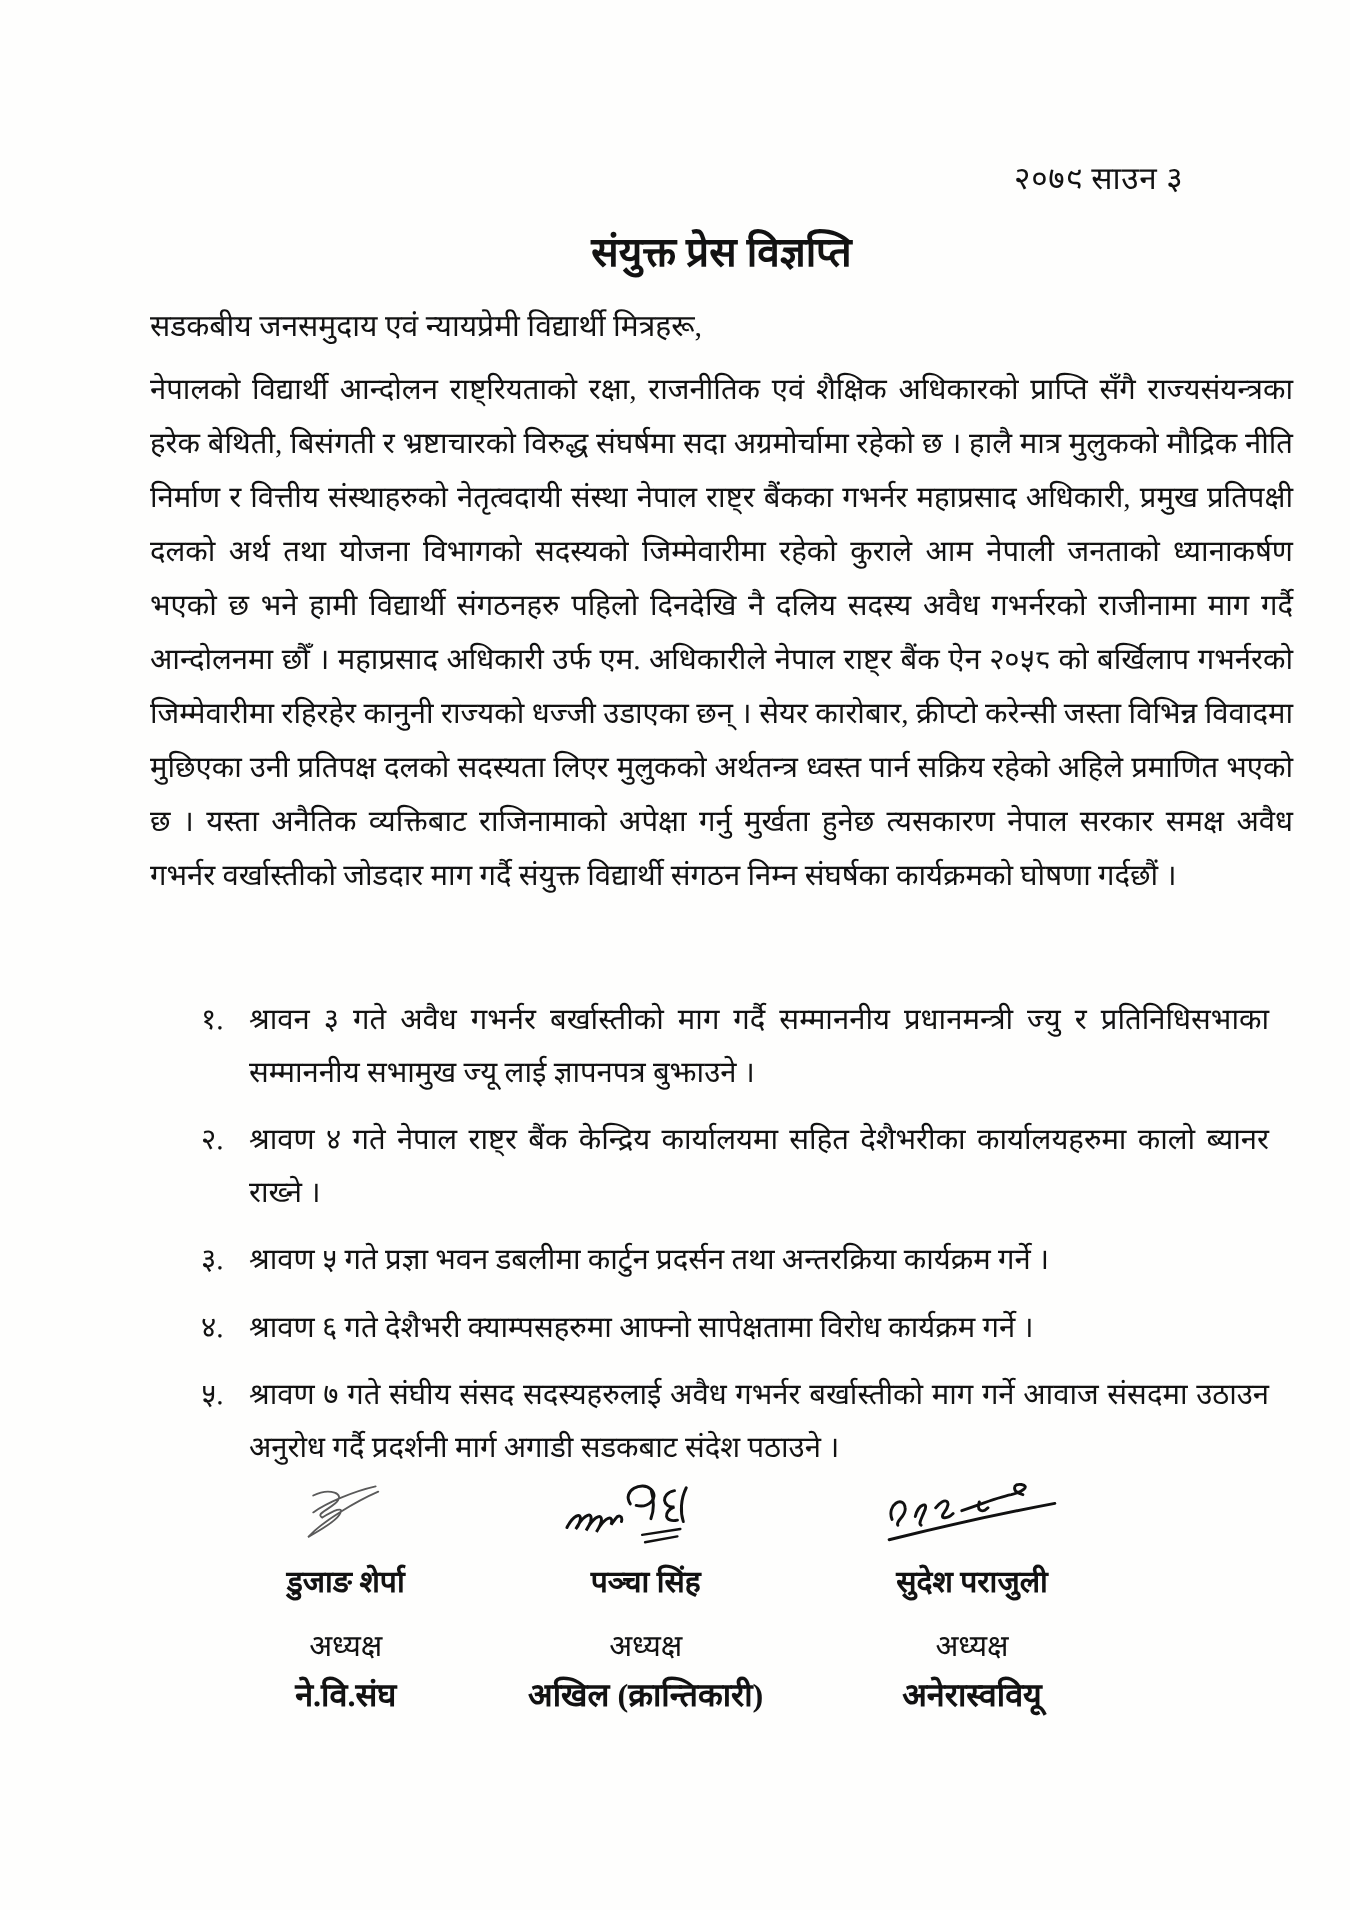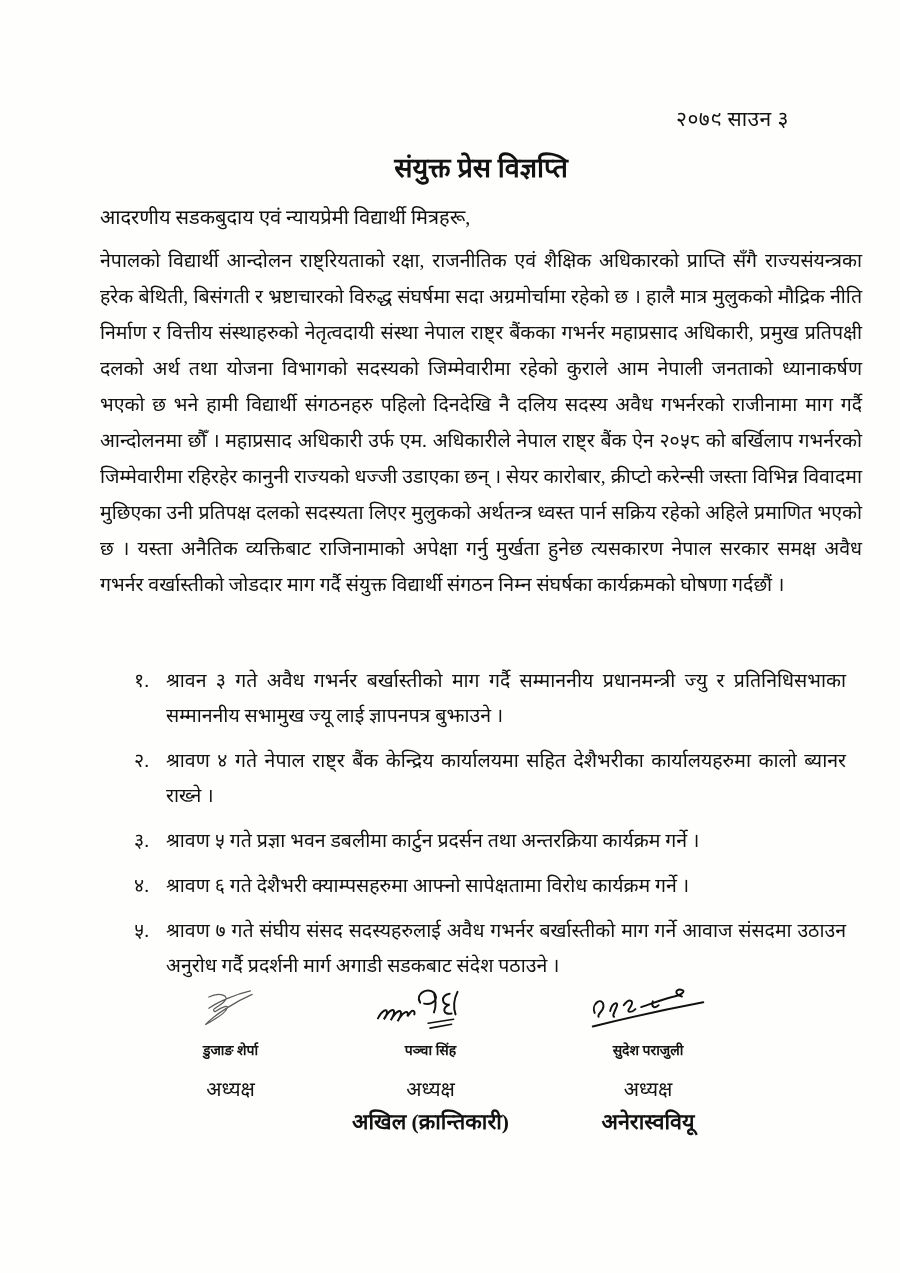--- a/index.html
+++ b/index.html
@@ -76,34 +76,34 @@
     left: 148px;
     width: 600px;
     display: flex;
     justify-content: space-between;
   }
   .sig-col { text-align: center; }
   .sig-col-1 { width: 165px; }
   .sig-col-2 { width: 190px; }
   .sig-col-3 { width: 200px; }
   .sig-art { height: 58px; display: flex; align-items: flex-end; justify-content: center; }
-  .sig-name { font-size: 14px; font-weight: bold; margin-top: 4px; white-space: nowrap; }
+  .sig-name { font-size: 20px; font-weight: bold; margin-top: 4px; white-space: nowrap; }
   .sig-role { font-size: 20px; margin-top: 16px; }
   .sig-org  { font-size: 21.5px; font-weight: bold; margin-top: 4px; white-space: nowrap; }
 </style>
 </head>
 <body>
 
 <div class="page">
 
   <div class="date">२०७९ साउन ३</div>
 
   <div class="title">संयुक्त प्रेस विज्ञप्ति</div>
 
-  <div class="salutation">आदरणीय सडकबुदाय एवं न्यायप्रेमी विद्यार्थी मित्रहरू,</div>
+  <div class="salutation">सडकबीय जनसमुदाय एवं न्यायप्रेमी विद्यार्थी मित्रहरू,</div>
 
   <div class="body-par">नेपालको विद्यार्थी आन्दोलन राष्ट्रियताको रक्षा, राजनीतिक एवं शैक्षिक अधिकारको प्राप्ति सँगै राज्यसंयन्त्रका हरेक बेथिती, बिसंगती र भ्रष्टाचारको विरुद्ध संघर्षमा सदा अग्रमोर्चामा रहेको छ । हालै मात्र मुलुकको मौद्रिक नीति निर्माण र वित्तीय संस्थाहरुको नेतृत्वदायी संस्था नेपाल राष्ट्र बैंकका गभर्नर महाप्रसाद अधिकारी, प्रमुख प्रतिपक्षी दलको अर्थ तथा योजना विभागको सदस्यको जिम्मेवारीमा रहेको कुराले आम नेपाली जनताको ध्यानाकर्षण भएको छ भने हामी विद्यार्थी संगठनहरु पहिलो दिनदेखि नै दलिय सदस्य अवैध गभर्नरको राजीनामा माग गर्दै आन्दोलनमा छौँ । महाप्रसाद अधिकारी उर्फ एम. अधिकारीले नेपाल राष्ट्र बैंक ऐन २०५८ को बर्खिलाप गभर्नरको जिम्मेवारीमा रहिरहेर कानुनी राज्यको धज्जी उडाएका छन् । सेयर कारोबार, क्रीप्टो करेन्सी जस्ता विभिन्न विवादमा मुछिएका उनी प्रतिपक्ष दलको सदस्यता लिएर मुलुकको अर्थतन्त्र ध्वस्त पार्न सक्रिय रहेको अहिले प्रमाणित भएको छ । यस्ता अनैतिक व्यक्तिबाट राजिनामाको अपेक्षा गर्नु मुर्खता हुनेछ त्यसकारण नेपाल सरकार समक्ष अवैध गभर्नर वर्खास्तीको जोडदार माग गर्दै संयुक्त विद्यार्थी संगठन निम्न संघर्षका कार्यक्रमको घोषणा गर्दछौं ।</div>
 
   <div class="num-list">
     <div class="list-item">
       <span class="list-num">१.</span>
       <span class="list-text">श्रावन ३ गते अवैध गभर्नर बर्खास्तीको माग गर्दै सम्माननीय प्रधानमन्त्री ज्यु र प्रतिनिधिसभाका सम्माननीय सभामुख ज्यू लाई ज्ञापनपत्र बुझाउने ।</span>
     </div>
     <div class="list-item">
       <span class="list-num">२.</span>
@@ -126,20 +126,21 @@
   <div class="sig-row">
 
     <div class="sig-col sig-col-1">
       <div class="sig-art">
         <svg width="105" height="52" viewBox="0 0 110 60" aria-hidden="true">
           <path d="M78 8 C60 12 40 21 30 28 M30 15 C42 9 56 13 47 21 C40 27 32 29 37 32 C45 27 55 22 50 30 C46 36 36 41 26 47 C38 34 64 19 80 12" stroke="#5a5a5a" stroke-width="1.4" fill="none" stroke-linecap="round"></path>
         </svg>
       </div>
       <div class="sig-name">डुजाङ शेर्पा</div>
       <div class="sig-role">अध्यक्ष</div>
+      <div class="sig-org">ने.वि.संघ</div>
     </div>
 
     <div class="sig-col sig-col-2">
       <div class="sig-art">
         <svg width="118" height="54" viewBox="0 0 120 55" aria-hidden="true">
           <path d="M6 37 C10 29 16 26 15 32 C14 36 12 38 12 38 C18 27 24 26 22 33 C21 36 19 39 19 39 C25 28 31 27 29 34 C28 37 26 40 26 40 C32 29 38 28 36 35 L39 31 C41 28 44 29 43 33" stroke="#111" stroke-width="2" fill="none" stroke-linecap="round"></path>
           <path d="M49 21 C43 12 57 5 63 11 C69 17 61 24 53 22 M63 11 C65 18 65 26 63 31" stroke="#111" stroke-width="2" fill="none" stroke-linecap="round"></path>
           <path d="M79 12 C69 14 71 24 79 23 C71 26 72 34 81 32 M87 10 C83 18 83 27 85 33" stroke="#111" stroke-width="2" fill="none" stroke-linecap="round"></path>
           <path d="M57 42 L83 38 M59 47 L81 43" stroke="#111" stroke-width="1.6" fill="none" stroke-linecap="round"></path>
         </svg>

